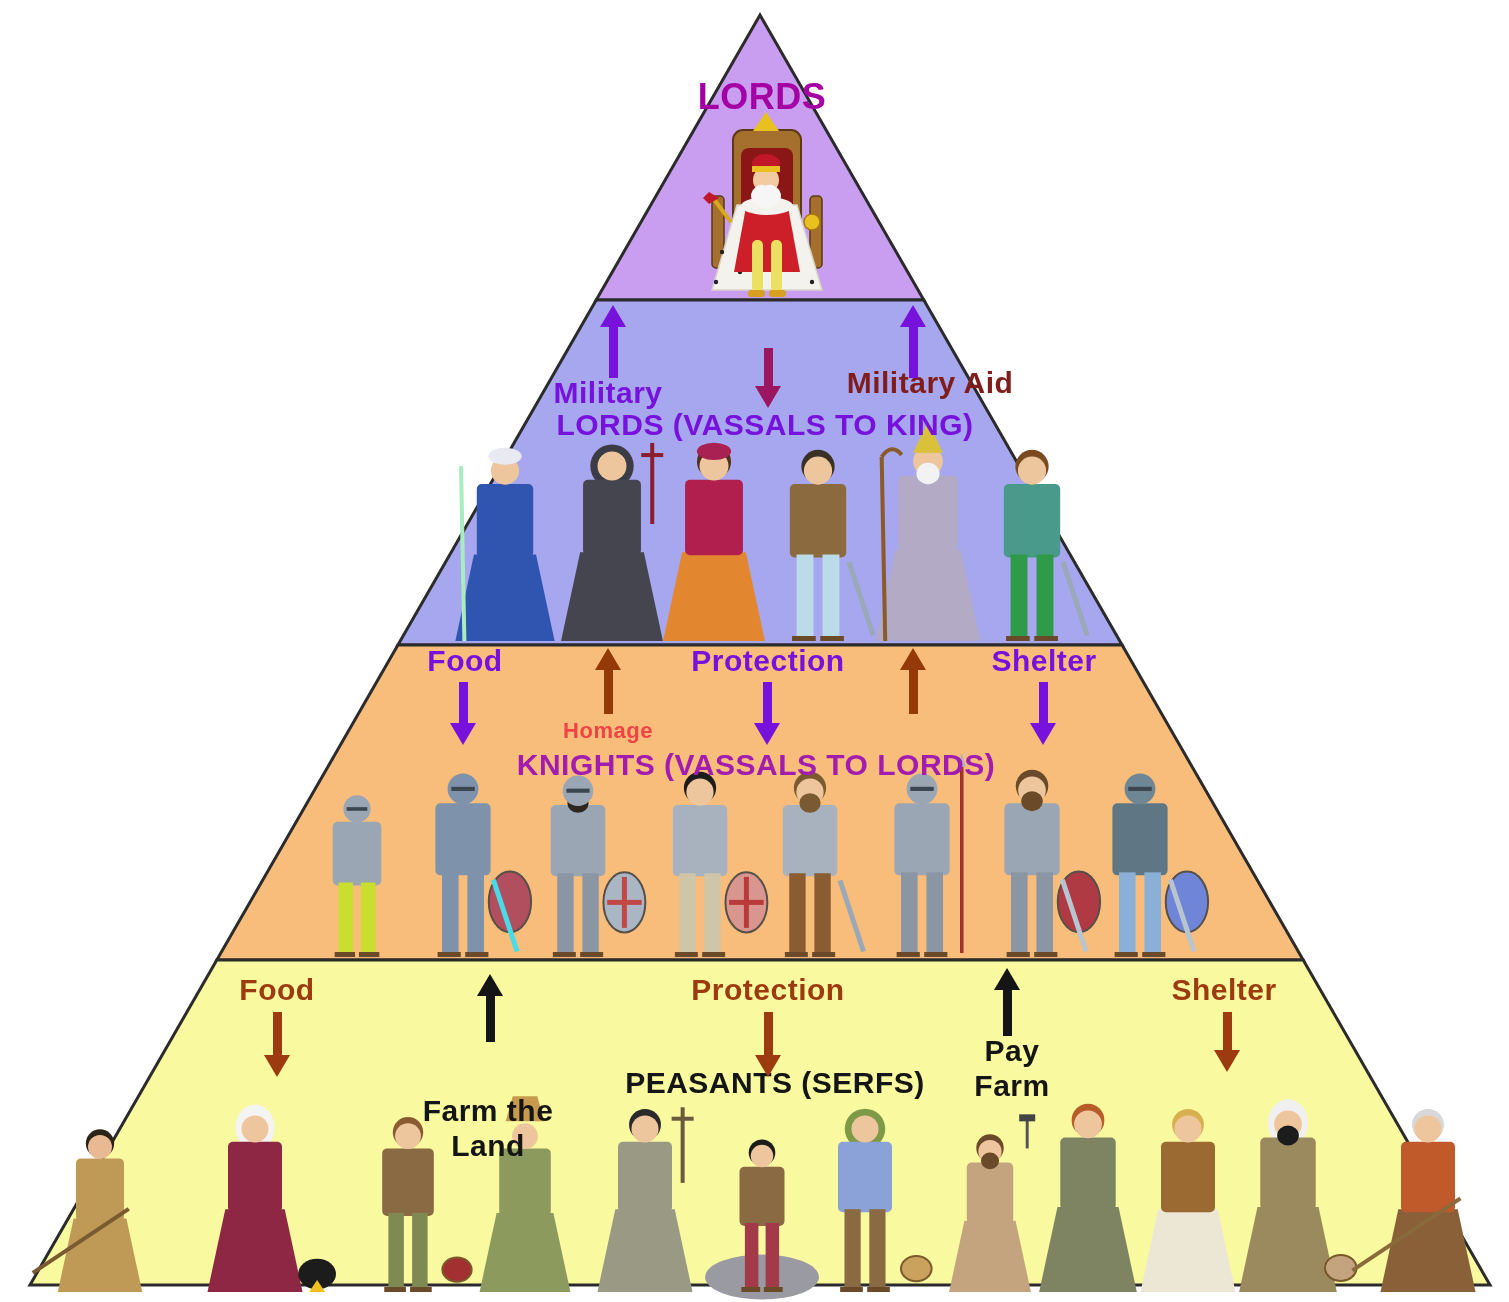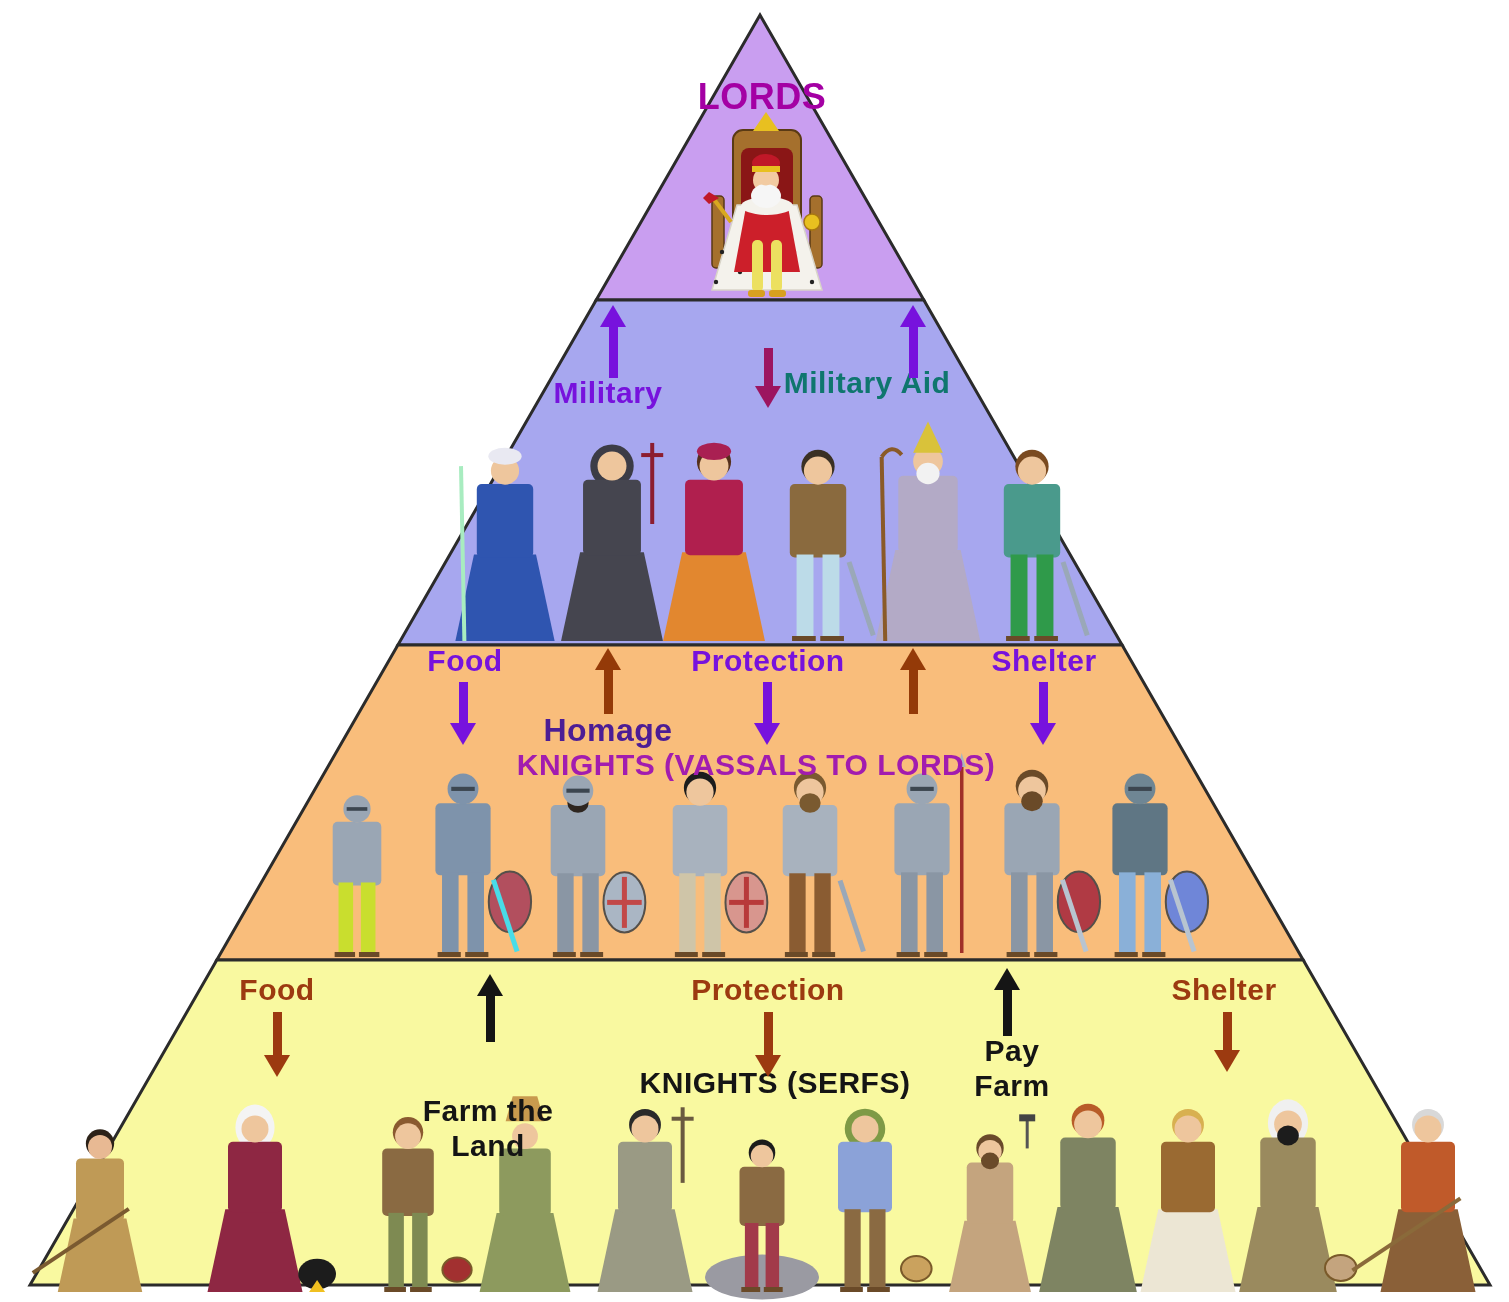--- a/index.html
+++ b/index.html
@@ -297,31 +297,32 @@
           <line x1="713" y1="198" x2="731" y2="222" stroke="#d8a820" stroke-width="4"></line>
           <polygon points="709,192 719,198 709,204 703,198" fill="#c01828"></polygon>
           <circle cx="812" cy="222" r="8" fill="#e8c020" stroke="#a87810" stroke-width="1.5"></circle>
         </g>
       </g>
   </svg>
 
   <div class="layer" id="labels-layer">
       <div class="label" style="left: 762px; top: 97px; color: rgb(164, 0, 164); font-size: 36px;">LORDS</div>
       <div class="label" style="left: 608px; top: 393px; color: rgb(119, 18, 221); font-size: 30px;">Military</div>
-      <div class="label" style="left: 867px; top: 383px; color: #0f766e; font-size: 30px; text-align: center;">Military Aid</div>
+      <div class="label" style="left: 930px; top: 383px; color: #7f1d1d; font-size: 30px; text-align: center;">Military Aid</div>
+      <div class="label" style="left: 765px; top: 425px; color: rgb(119, 18, 221); font-size: 30px;">LORDS (VASSALS TO KING)</div>
       <div class="label" style="left: 465px; top: 661px; color: rgb(119, 18, 221); font-size: 30px;">Food</div>
-      <div class="label" style="left: 608px; top: 731px; color: #4c1d95; font-size: 32px;">Homage</div>
+      <div class="label" style="left: 608px; top: 731px; color: #ef4444; font-size: 22px;">Homage</div>
       <div class="label" style="left: 768px; top: 661px; color: rgb(119, 18, 221); font-size: 30px;">Protection</div>
       <div class="label" style="left: 1044px; top: 661px; color: rgb(119, 18, 221); font-size: 30px;">Shelter</div>
       <div class="label" style="left: 756px; top: 765px; color: #a21caf; font-size: 30px;">KNIGHTS (VASSALS TO LORDS)</div>
       <div class="label" style="left: 277px; top: 990px; color: rgb(156, 58, 16); font-size: 30px;">Food</div>
       <div class="label" style="left: 488px; top: 1128px; color: rgb(21, 21, 21); font-size: 30px;">Farm the
 Land</div>
       <div class="label" style="left: 768px; top: 990px; color: rgb(156, 58, 16); font-size: 30px;">Protection</div>
-      <div class="label" style="left: 775px; top: 1083px; color: rgb(21, 21, 21); font-size: 30px;">KNIGHTS (SERFS)</div>
+      <div class="label" style="left: 775px; top: 1083px; color: rgb(21, 21, 21); font-size: 30px;">PEASANTS (SERFS)</div>
       <div class="label" style="left: 1012px; top: 1068px; color: rgb(21, 21, 21); font-size: 30px;">Pay
 Farm</div>
       <div class="label" style="left: 1224px; top: 990px; color: rgb(156, 58, 16); font-size: 30px;">Shelter</div>
     </div>
   <div class="layer" id="arrows-layer">
       <div class="arrow up" style="left: 600px; top: 305px; height: 73px;">
         <div class="head" style="border-bottom-color: rgb(119, 18, 221);"></div>
         <div class="shaft" style="background: rgb(119, 18, 221);"></div>
       </div>
       <div class="arrow down" style="left: 755px; top: 348px; height: 60px;">

